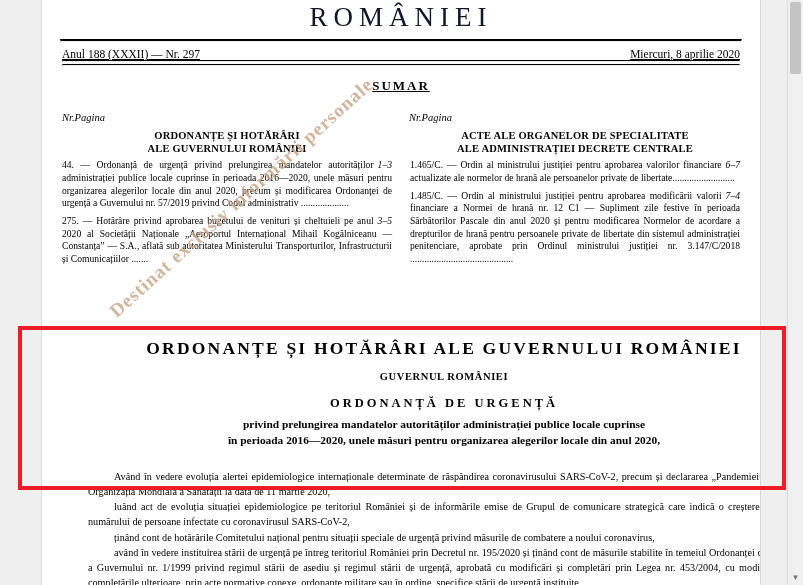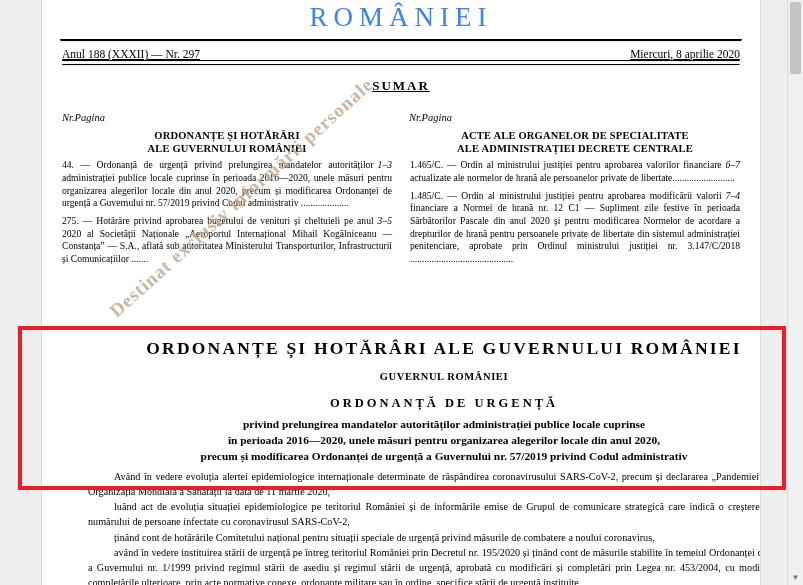--- a/index.html
+++ b/index.html
@@ -12,21 +12,21 @@
     position:absolute;left:0;top:0;width:803px;height:585px;background:#efefef;
   }
   .paper{
     position:absolute;left:42px;top:0;width:718px;height:585px;background:#ffffff;
     box-shadow:0 0 0 1px #d9d9d9;
     overflow:hidden;
   }
   
   .masthead{
     text-align:center;font-family:"Liberation Serif",serif;
-    letter-spacing:6px;font-size:27px;color:#3b82f6;padding-top:2px;
+    letter-spacing:6px;font-size:27px;color:#0f172a;padding-top:2px;
   }
   .top-rule{margin:6px 18px 0 18px;border-top:2px solid #000;}
   .hdr-row{
     display:flex;align-items:center;justify-content:space-between;
     padding:6px 20px 0 20px;font-size:11.5px;text-decoration:underline;
   }
   .hdr-left,.hdr-right{white-space:nowrap;}
   .hdr-center{flex:1;text-align:center;line-height:1.25;}
   .hdr-center .p1{font-size:9px;letter-spacing:3px;font-weight:bold;}
   .hdr-center .p2{font-size:12.5px;font-weight:bold;letter-spacing:.3px;}
@@ -171,21 +171,20 @@
         </div>
       </div>
     </div>
 
     <div class="bigtitle">
       <div class="t1">ORDONANȚE ȘI HOTĂRÂRI ALE GUVERNULUI ROMÂNIEI</div>
       <div class="t2">GUVERNUL ROMÂNIEI</div>
       <div class="t3">ORDONANȚĂ DE URGENȚĂ</div>
       <div class="t4">privind prelungirea mandatelor autorităților administrației publice locale cuprinse</div>
       <div class="t4" style="margin-top:0">în perioada 2016—2020, unele măsuri pentru organizarea alegerilor locale din anul 2020,</div>
-      <div class="t4" style="margin-top:0">precum și modificarea Ordonanței de urgență a Guvernului nr. 57/2019 privind Codul administrativ</div>
     </div>
 
     <div class="bodytext">
       <p>Având în vedere evoluția alertei epidemiologice internaționale determinate de răspândirea coronavirusului SARS-CoV-2, precum și declararea „Pandemiei” de către Organizația Mondială a Sănătății la data de 11 martie 2020,</p>
       <p>luând act de evoluția situației epidemiologice pe teritoriul României și de informările emise de Grupul de comunicare strategică care indică o creștere zilnică a numărului de persoane infectate cu coronavirusul SARS-CoV-2,</p>
       <p>ținând cont de hotărârile Comitetului național pentru situații speciale de urgență privind măsurile de combatere a noului coronavirus,</p>
       <p>având în vedere instituirea stării de urgență pe întreg teritoriul României prin Decretul nr. 195/2020 și ținând cont de măsurile stabilite în temeiul Ordonanței de urgență a Guvernului nr. 1/1999 privind regimul stării de asediu și regimul stării de urgență, aprobată cu modificări și completări prin Legea nr. 453/2004, cu modificările și completările ulterioare, prin acte normative conexe, ordonanțe militare sau în ordine, specifice stării de urgență instituite,</p>
     </div>
   </div>
 

